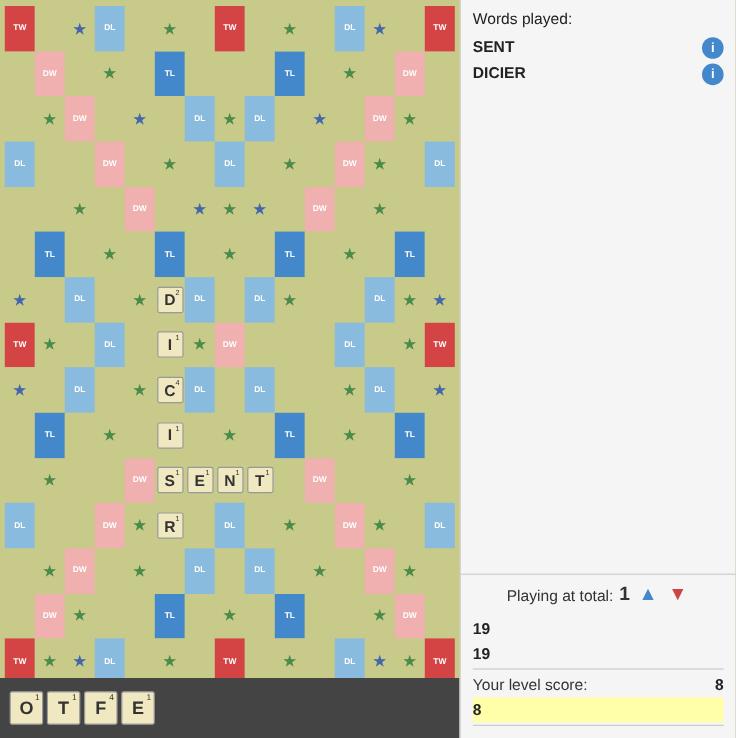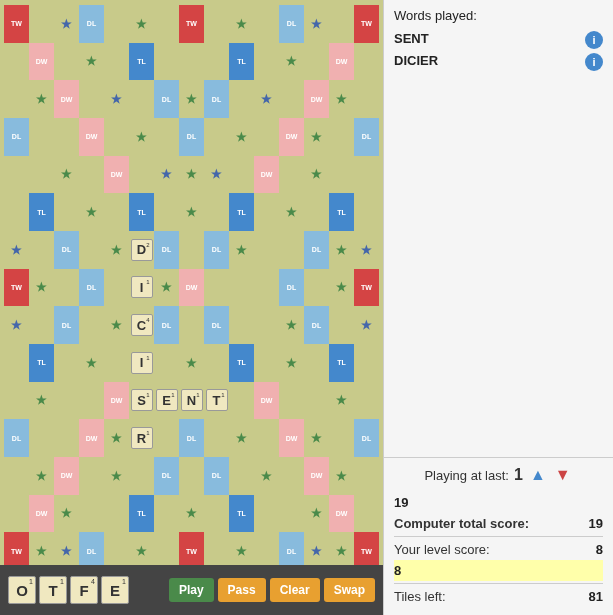--- a/index.html
+++ b/index.html
@@ -753,64 +753,53 @@
         </div>
       </div>
   </div>
   <div id="bottom-tray">
     <div class="tray-tiles" id="tray-tiles">
     <div class="tray-tile">O<sup>1</sup></div>
         <div class="tray-tile">T<sup>1</sup></div>
         <div class="tray-tile">F<sup>4</sup></div>
         <div class="tray-tile">E<sup>1</sup></div>
       </div>
-    <div class="tray-buttons">
-      <button class="btn-play">Play</button>
-      <button class="btn-pass">Pass</button>
-      <button class="btn-clear">Clear</button>
-      <button class="btn-swap">Swap</button>
-    </div>
   </div>
 </div>
 
 <div id="right-panel">
   <div id="words-section">
     <div id="words-title">Words played:</div>
     <div id="words-list">
     <div class="word-row">
           <span class="word-label">SENT</span>
           <div class="info-icon">i</div>
         </div>
         <div class="word-row">
           <span class="word-label">DICIER</span>
           <div class="info-icon">i</div>
         </div>
       </div>
   </div>
   <div id="scores-section">
     <div class="level-row">
-      <span>Playing at last:</span>
+      <span>Playing at total:</span>
       <span class="level-num">1</span>
       <button class="arrow-btn arrow-up">▲</button>
       <button class="arrow-btn arrow-down">▼</button>
     </div>
     <div class="score-row">
       <span class="score-val">19</span>
     </div>
     <div class="score-row bold">
-      <span>Computer total score:</span>
       <span class="score-val">19</span>
     </div>
     <div class="divider"></div>
     <div class="score-row">
       <span>Your level score:</span>
       <span class="score-val">8</span>
     </div>
     <div class="score-row highlight bold">
       <span class="score-val">8</span>
     </div>
     <div class="divider"></div>
-    <div class="score-row">
-      <span>Tiles left:</span>
-      <span class="score-val">81</span>
-    </div>
   </div>
 </div>
 
 </body></html>

